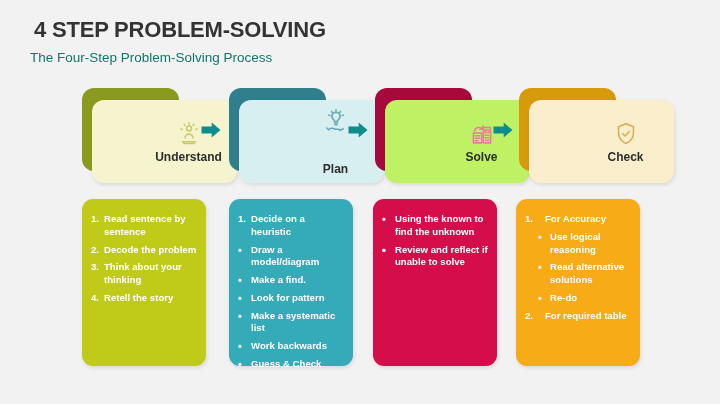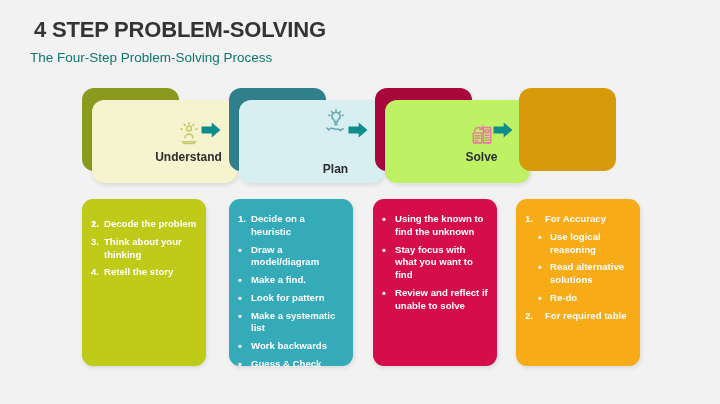--- a/index.html
+++ b/index.html
@@ -228,59 +228,66 @@
             <path d="M4.6 11.2h7.2v8.4H4.6z"></path>
             <path d="M6.2 13.4h4M6.2 15.6h4M6.2 17.8h2.4"></path>
             <path d="M5.4 9.4c.6-1.7 2.2-2.9 4.1-2.9 1.3 0 2.5.6 3.3 1.5"></path>
             <path d="M12.8 5.2v2.8h-2.7"></path>
           </svg>
           <div class="card-label">Solve</div>
         </div>
       </div>
       <div class="step-slot" data-idx="3">
         <div class="card-shadow" style="background: rgb(215, 154, 11);"></div>
+        <div class="card-front" style="background: rgb(251, 238, 205);">
+          <svg viewBox="0 0 24 24" class="card-icon" fill="none" stroke="#d9ab4e" stroke-width="1.3" stroke-linecap="round" stroke-linejoin="round">
+            <path d="M12 3.2 5.6 5.8v5.3c0 4 2.7 7.7 6.4 9.1 3.7-1.4 6.4-5.1 6.4-9.1V5.8L12 3.2Z"></path>
+            <path d="M9.2 11.7l2 2.1 3.6-3.9"></path>
+          </svg>
+          <div class="card-label">Check</div>
+        </div>
       </div>
     </div>
 
   <div id="arrows-layer">
       <div class="arrow" data-idx="0"><svg viewBox="0 0 22 20" width="22" height="20">
           <path d="M1.5 6.6h10.2V2.6L20.5 10l-8.8 7.4v-4H1.5Z" fill="#0f8c8c"></path>
         </svg></div>
       <div class="arrow" data-idx="1"><svg viewBox="0 0 22 20" width="22" height="20">
           <path d="M1.5 6.6h10.2V2.6L20.5 10l-8.8 7.4v-4H1.5Z" fill="#0f8c8c"></path>
         </svg></div>
       <div class="arrow" data-idx="2"><svg viewBox="0 0 22 20" width="22" height="20">
           <path d="M1.5 6.6h10.2V2.6L20.5 10l-8.8 7.4v-4H1.5Z" fill="#0f8c8c"></path>
         </svg></div>
     </div>
 
   <div class="panels" id="panels-row">
       <div class="panel" data-idx="0" style="background: rgb(191, 203, 24);">
         <ul class="panel-list">
-          <li class="li"><span class="marker">1.</span></li>
+          <li class="li"><span class="marker">1.</span><span>Read sentence by sentence</span></li>
           <li class="li"><span class="marker">2.</span><span>Decode the problem</span></li>
           <li class="li"><span class="marker">3.</span><span>Think about your thinking</span></li>
           <li class="li"><span class="marker">4.</span><span>Retell the story</span></li>
         </ul>
       </div>
       <div class="panel" data-idx="1" style="background: rgb(53, 170, 184);">
         <ul class="panel-list">
           <li class="li"><span class="marker">1.</span><span>Decide on a heuristic</span></li>
           <li class="li bullet"><span class="marker">•</span><span>Draw a model/diagram</span></li>
           <li class="li bullet"><span class="marker">•</span><span>Make a find.</span></li>
           <li class="li bullet"><span class="marker">•</span><span>Look for pattern</span></li>
           <li class="li bullet"><span class="marker">•</span><span>Make a systematic list</span></li>
           <li class="li bullet"><span class="marker">•</span><span>Work backwards</span></li>
           <li class="li bullet"><span class="marker">•</span><span>Guess &amp; Check</span></li>
         </ul>
       </div>
       <div class="panel" data-idx="2" style="background: rgb(213, 13, 74);">
         <ul class="panel-list">
           <li class="li bullet"><span class="marker">•</span><span>Using the known to find the unknown</span></li>
-          <li class="li bullet"><span class="marker">•</span><span>Stay focus with what you want to find</span></li>
+          <li class="li bullet"><span class="marker">•</span></li>
           <li class="li bullet"><span class="marker">•</span><span>Review and reflect if unable to solve</span></li>
         </ul>
       </div>
       <div class="panel" data-idx="3" style="background: rgb(247, 171, 22);">
         <ul class="panel-list">
           <li class="li num-wide"><span class="marker">1.</span><span>For Accuracy</span></li>
           <li class="li bullet sub"><span class="marker">•</span><span>Use logical reasoning</span></li>
           <li class="li bullet sub"><span class="marker">•</span><span>Read alternative solutions</span></li>
           <li class="li bullet sub"><span class="marker">•</span><span>Re-do</span></li>
           <li class="li num-wide"><span class="marker">2.</span><span>For required table</span></li>

